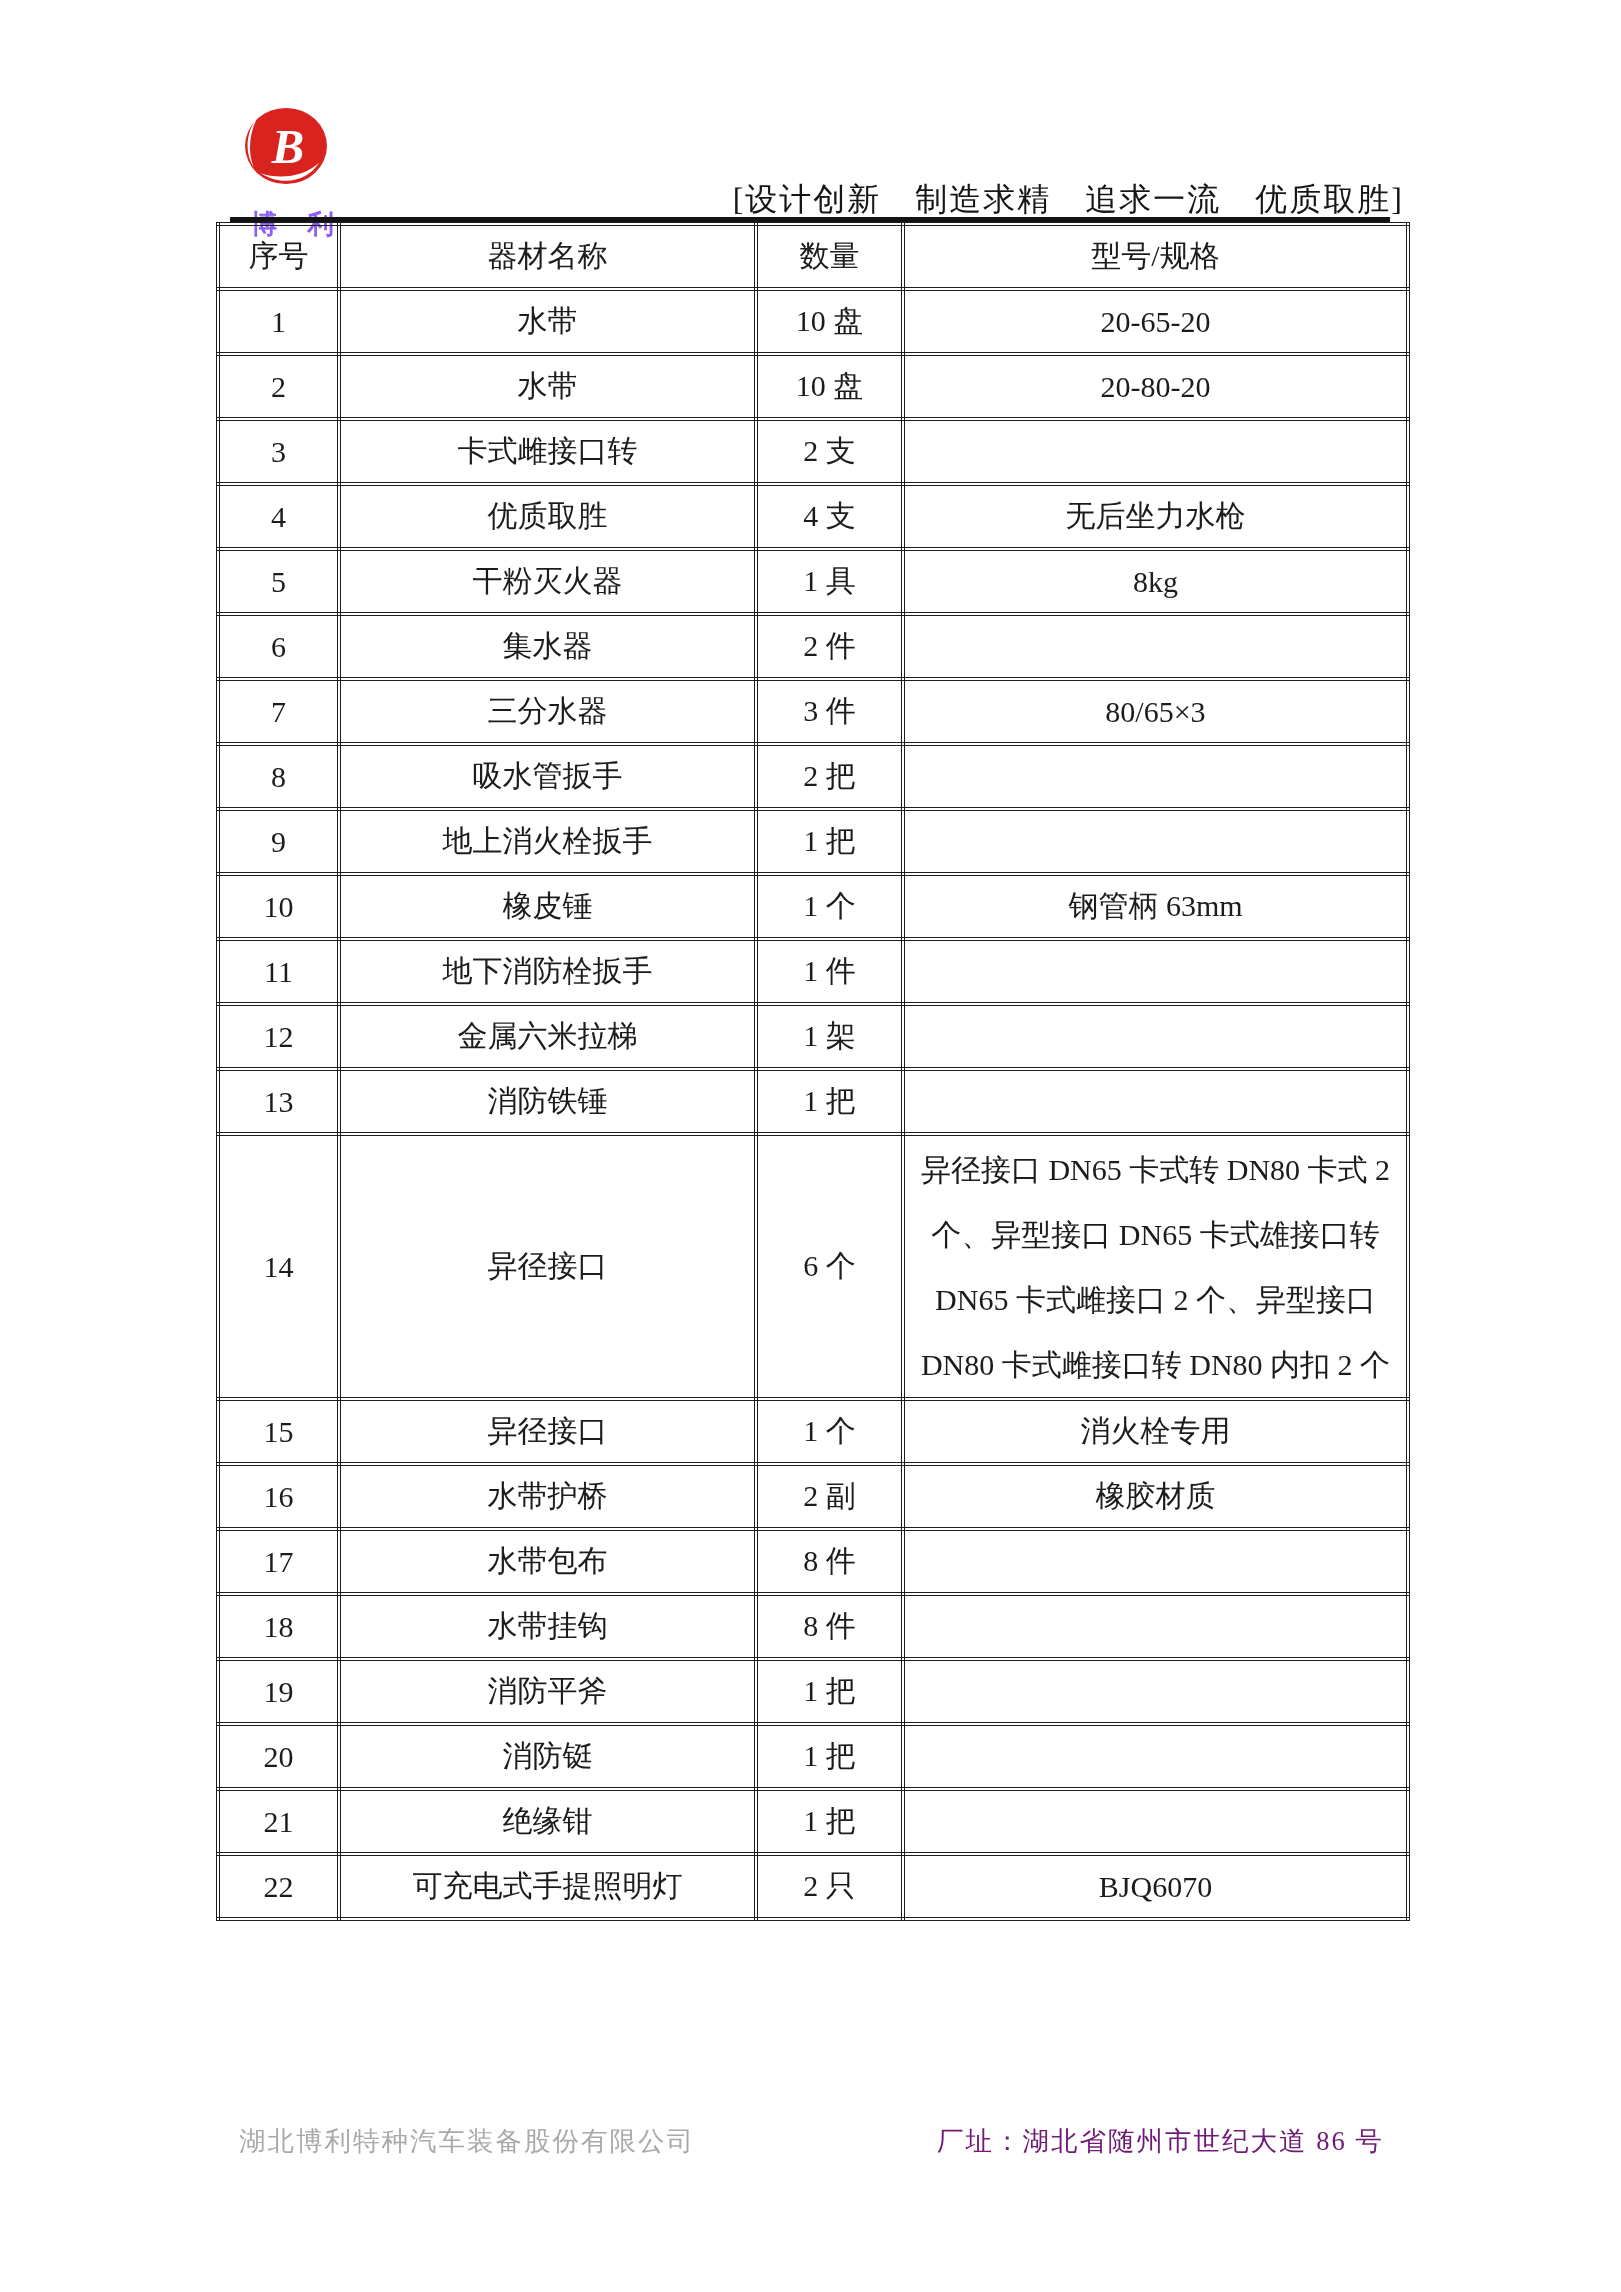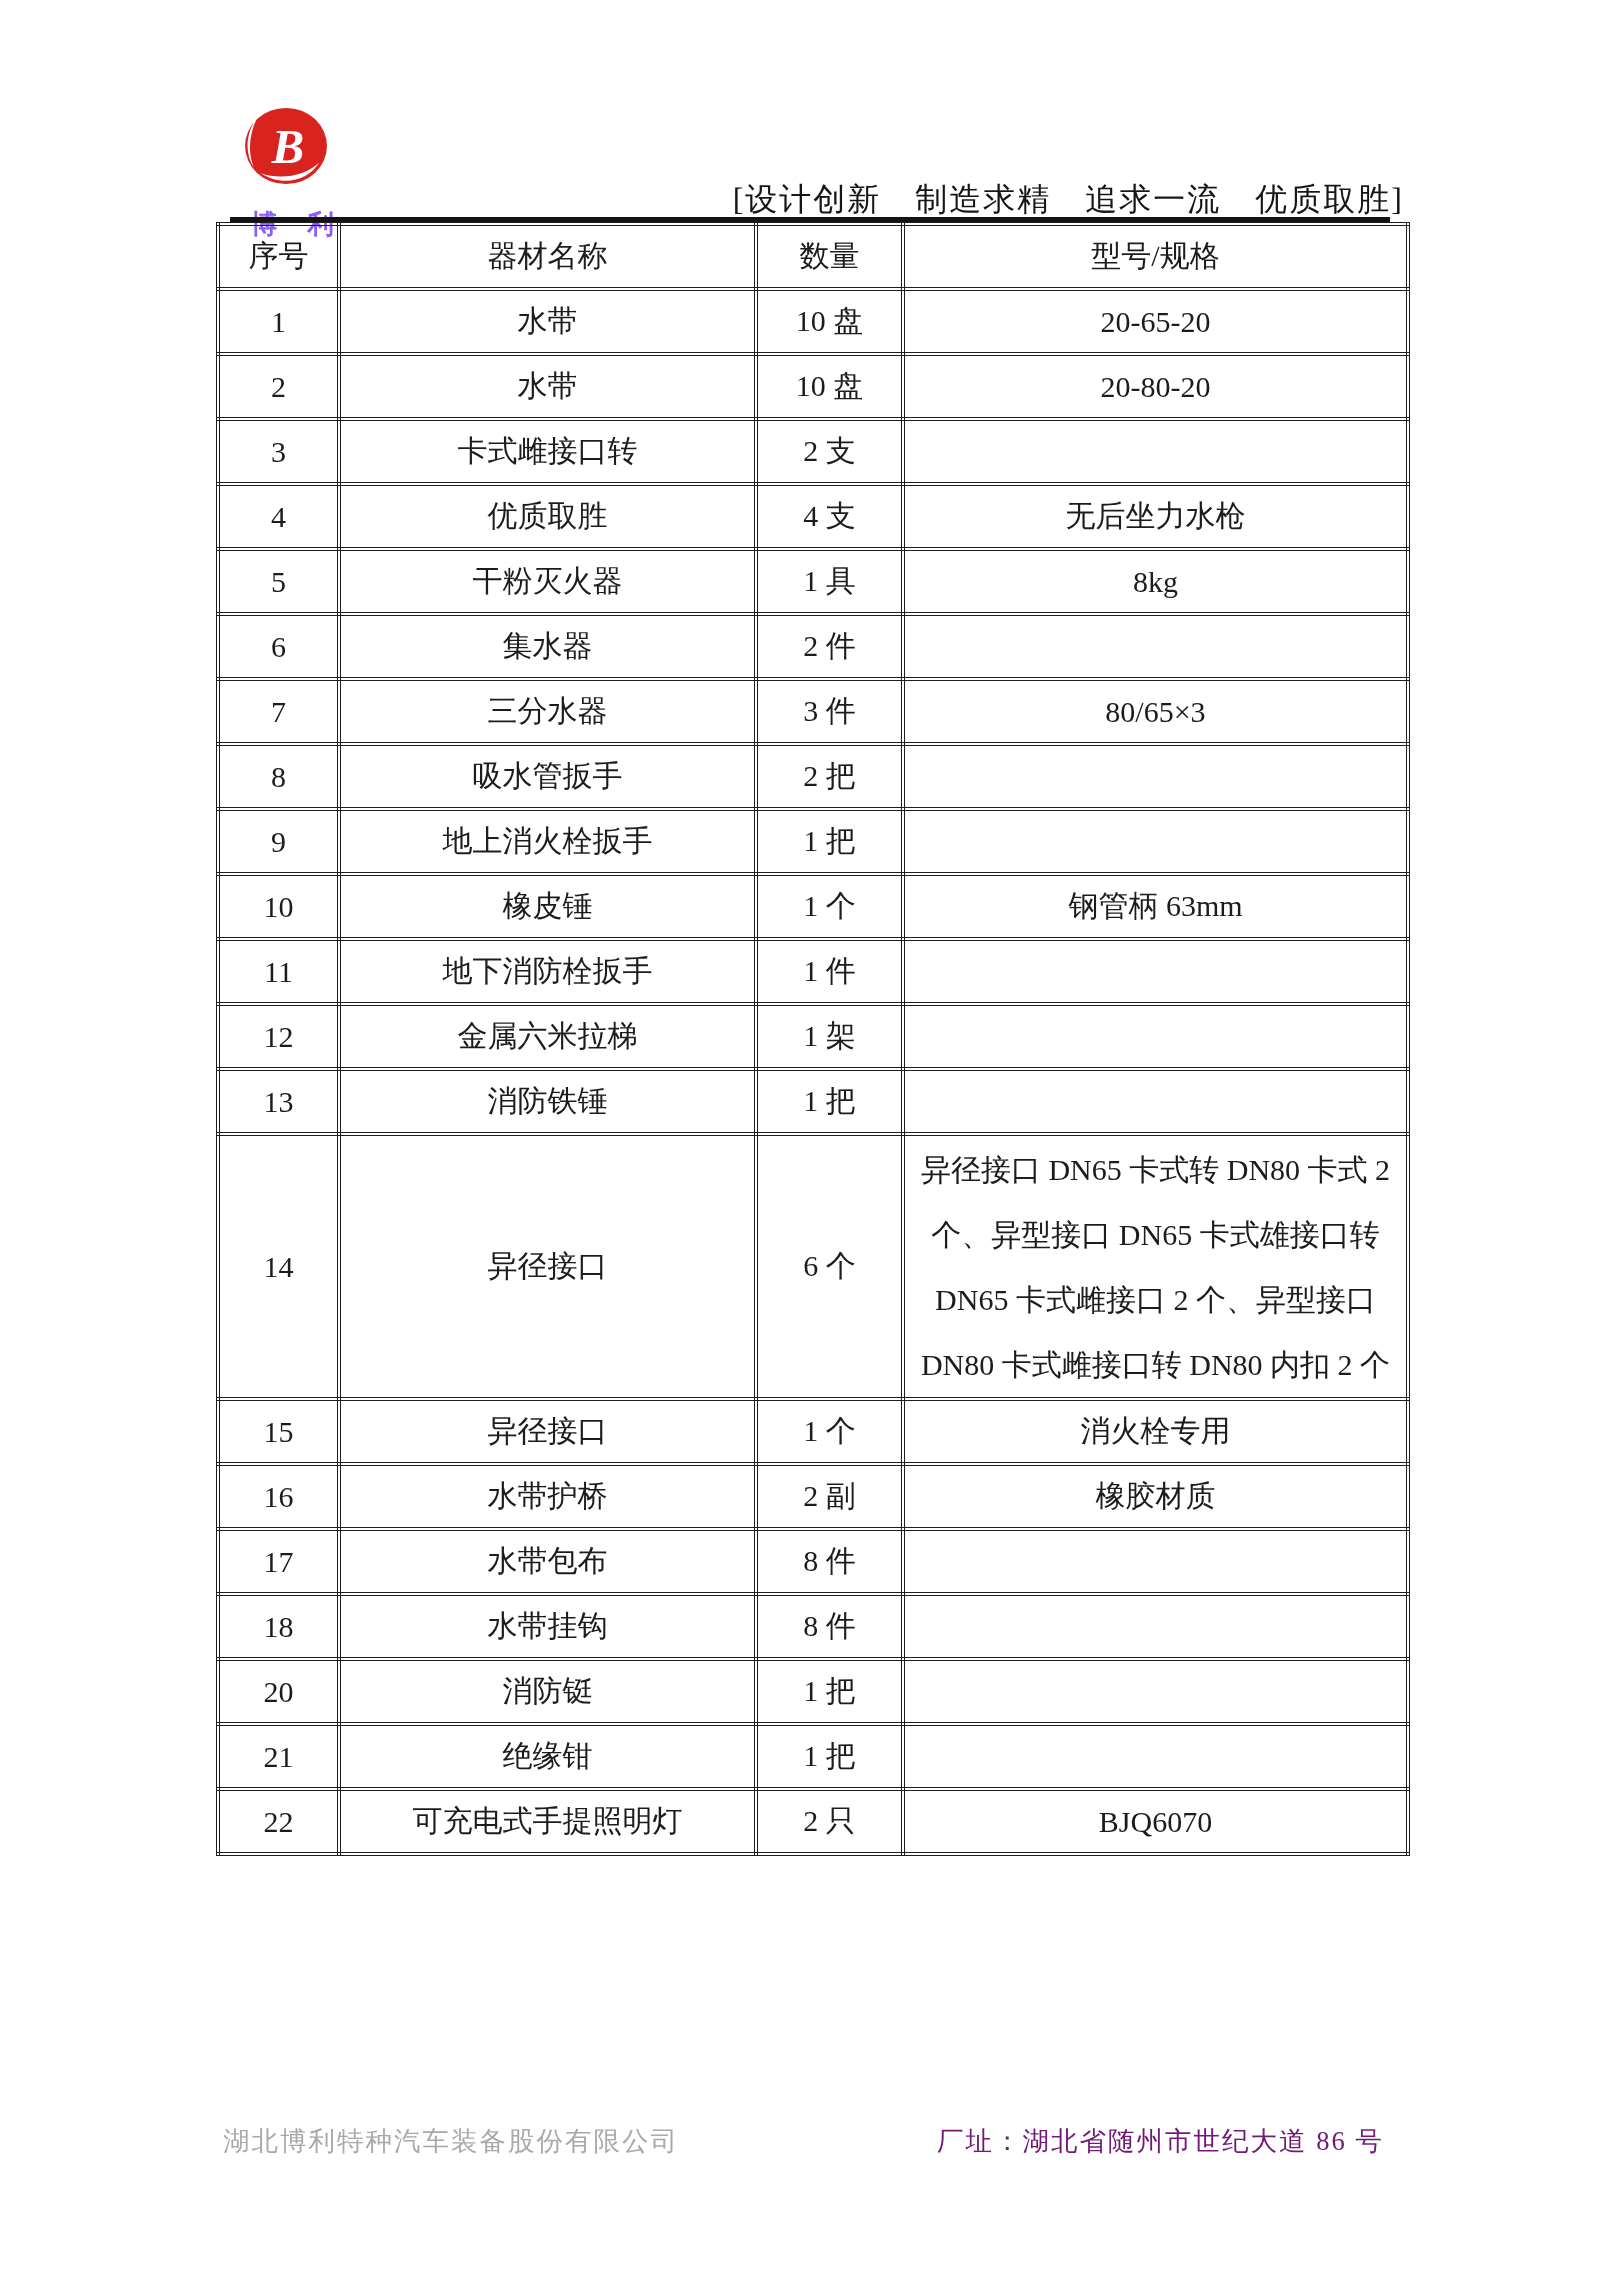--- a/index.html
+++ b/index.html
@@ -33,21 +33,21 @@
   }
   table.equip th{height:61px;}
   table.equip td{height:61px;}
   tr.row-tall td{height:261px;}
   td.spec-long{
     text-align:justify;line-height:65px;padding:0 11.8px;
     font-size:30px;
   }
   
   .footer-company{
-    position:absolute;left:223px;top:2123px;font-size:26.5px;color:#a9a9a9;
+    position:absolute;left:239px;top:2123px;font-size:26.5px;color:#a9a9a9;
     letter-spacing:2px;white-space:nowrap;
   }
   .footer-address{
     position:absolute;left:937px;top:2123px;font-size:26.5px;color:#701a75;
     letter-spacing:2px;white-space:nowrap;
   }
 </style>
 </head>
 <body>
 
@@ -182,20 +182,26 @@
     <td>8 件</td>
     <td></td>
   </tr>
       <tr>
     <td>18</td>
     <td>水带挂钩</td>
     <td>8 件</td>
     <td></td>
   </tr>
       <tr>
+    <td>19</td>
+    <td>消防平斧</td>
+    <td>1 把</td>
+    <td></td>
+  </tr>
+      <tr>
     <td>20</td>
     <td>消防铤</td>
     <td>1 把</td>
     <td></td>
   </tr>
       <tr>
     <td>21</td>
     <td>绝缘钳</td>
     <td>1 把</td>
     <td></td>

